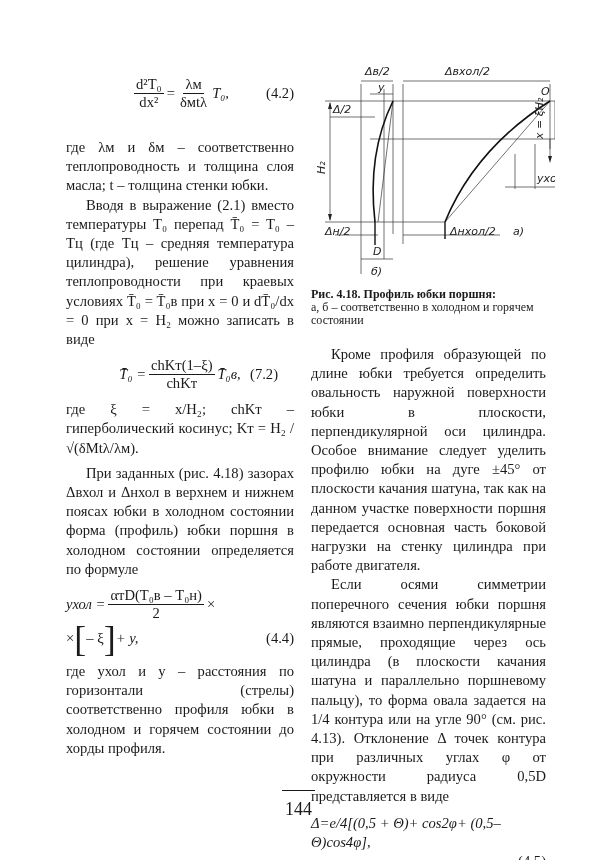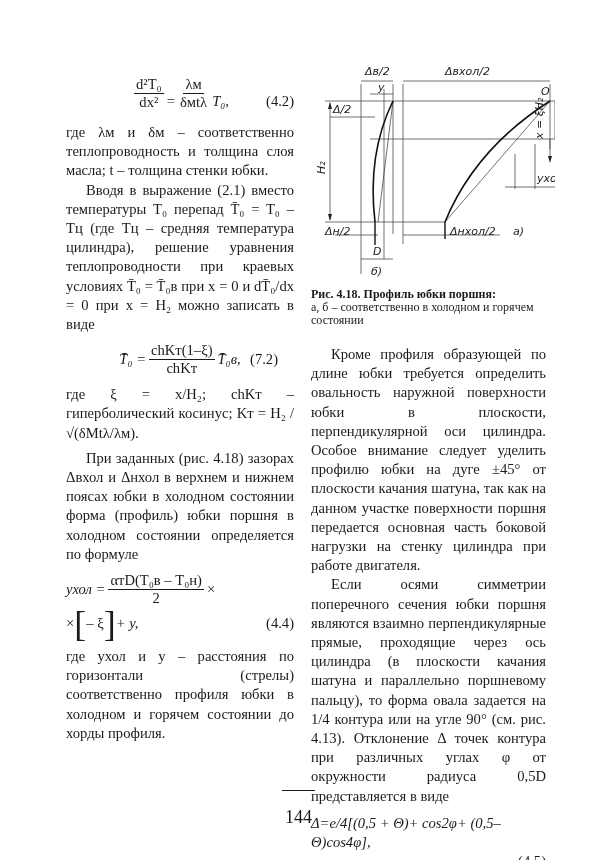--- a/index.html
+++ b/index.html
@@ -10,31 +10,31 @@
   .p { text-align:justify; margin:0; }
   .ind { text-indent:20px; }
   .formula { position:relative; height:auto; display:flex; align-items:center; justify-content:center; margin:6px 0; }
   .fnum { position:absolute; right:0; }
   .frac { display:inline-flex; flex-direction:column; align-items:center; vertical-align:middle; margin:0 3px; }
   .frac .num { border-bottom:1px solid #1a1a1a; padding:0 2px; line-height:17px; }
   .frac .den { line-height:17px; padding:0 2px; }
   i { font-style:italic; }
   .caption { position:absolute; left:311px; top:288px; width:240px; font-size:12px; line-height:13px; }
   .caption b { font-weight:bold; }
-  .pagenum { position:absolute; left:282px; top:790px; font-size:18px; border-top:1.5px solid #1a1a1a; padding:16px 3px; line-height:20px; }
+  .pagenum { position:absolute; left:282px; top:790px; font-size:18px; border-top:1.5px solid #1a1a1a; padding:8px 3px; line-height:20px; }
   .figure { position:absolute; left:315px; top:59px; width:240px; height:230px; }
   .fig-label { font-family:"DejaVu Sans", sans-serif; font-style:italic; font-size:11px; fill:#222; }
   .big-bracket { font-size:36px; line-height:30px; vertical-align:middle; font-weight:100; }
 </style>
 </head>
 <body>
 
 <div class="col left">
 
-  <div class="formula" style="margin:10px 0 12px 0;align-items:flex-end;">
+  <div class="formula" style="margin:10px 0 27px 0;">
     <span class="frac">
       <span class="num">d²T₀</span>
       <span class="den">dx²</span>
     </span>
     <span>=</span>
     <span class="frac">
       <span class="num">λм</span>
       <span class="den">δмtλ</span>
     </span>
     <i>T₀,</i>

